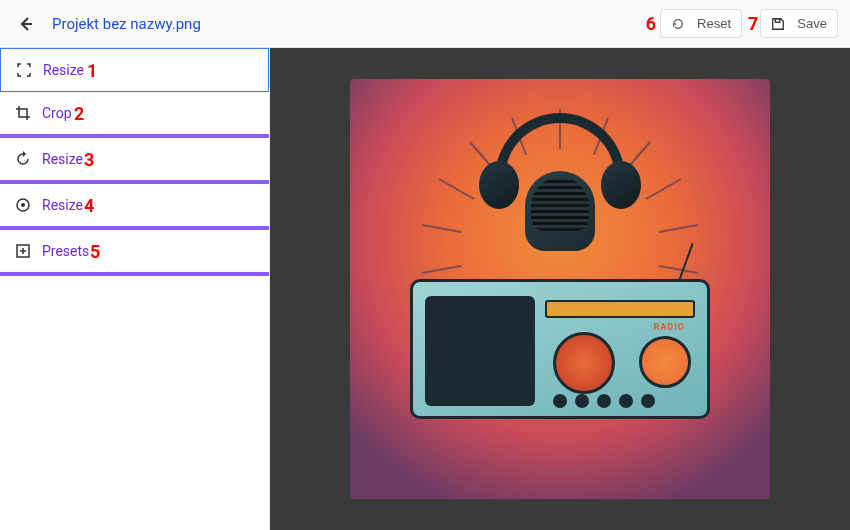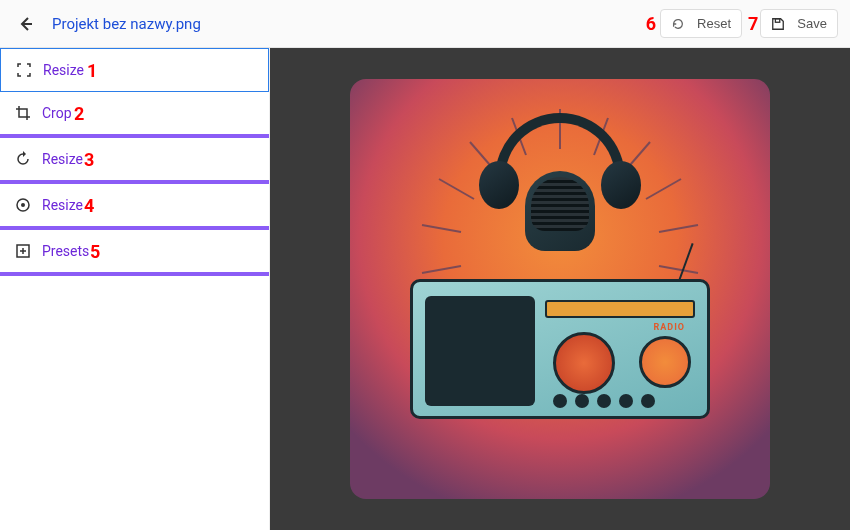--- a/index.html
+++ b/index.html
@@ -10,21 +10,21 @@
 .header-right { display: flex; gap: 6px; align-items: center; }
 .hbtn { display: flex; align-items: center; gap: 12px; padding: 6px 10px; border: 1px solid #ddd; border-radius: 4px; background: #fff; cursor: pointer; color: #555; font-size: 13px; }
 .main { display: flex; height: 482px; }
 .sidebar { width: 270px; background: #fff; border-right: 1px solid #eee; }
 .tool { display: flex; align-items: center; gap: 10px; padding: 12px 14px; border-bottom: 4px solid #8b5cf6; cursor: pointer; position: relative; }
 .tool.active { border: 1px solid #2b7de9; background: #fff; }
 .tool .icon { width: 18px; height: 18px; display: flex; align-items: center; justify-content: center; color: #444; }
 .tool .label { color: #6d28d9; }
 .annot { position: absolute; font-weight: 700; color: #ff0000; font-size: 18px; }
 .canvas-area { flex: 1; background: #3a3a3a; display: flex; align-items: center; justify-content: center; position: relative; }
-.artboard { width: 420px; height: 420px; background: radial-gradient(circle at 50% 38%, #f28c3b 0%, #e96b3a 35%, #c84a5a 60%, #6d3b63 85%); border-radius: 16px; position: relative; overflow: hidden; }
+.artboard { width: 420px; height: 420px; background: radial-gradient(circle at 50% 38%, #f28c3b 0%, #e96b3a 35%, #c84a5a 60%, #6d3b63 85%); border-radius: 4px; position: relative; overflow: hidden; }
 .rays { position: absolute; inset: 0; }
 .rays line { stroke: #7d4a55; stroke-width: 2; }
 .mic { position: absolute; left: 50%; top: 22%; transform: translateX(-50%); }
 .mic-body { width: 70px; height: 80px; background: linear-gradient(145deg,#2a4048,#1a2a30); border-radius: 35px 35px 20px 20px; position: relative; }
 .mic-grill { position: absolute; left: 6px; right: 6px; top: 6px; bottom: 20px; background: repeating-linear-gradient(0deg,#0d1518 0 3px,#2a3338 3px 6px); border-radius: 30px 30px 14px 14px; }
 .headphones { position: absolute; left: 50%; top: 8%; transform: translateX(-50%); }
 .hp-band { width: 130px; height: 70px; border: 10px solid #1a2a30; border-bottom: none; border-radius: 70px 70px 0 0; }
 .earcup { width: 40px; height: 48px; background: linear-gradient(145deg,#253842,#0f1a1f); border-radius: 50%; position: absolute; top: 48px; }
 .earcup.left { left: -16px; } .earcup.right { right: -16px; }
 .radio { position: absolute; left: 50%; bottom: 12%; transform: translateX(-50%); width: 300px; height: 170px; }

